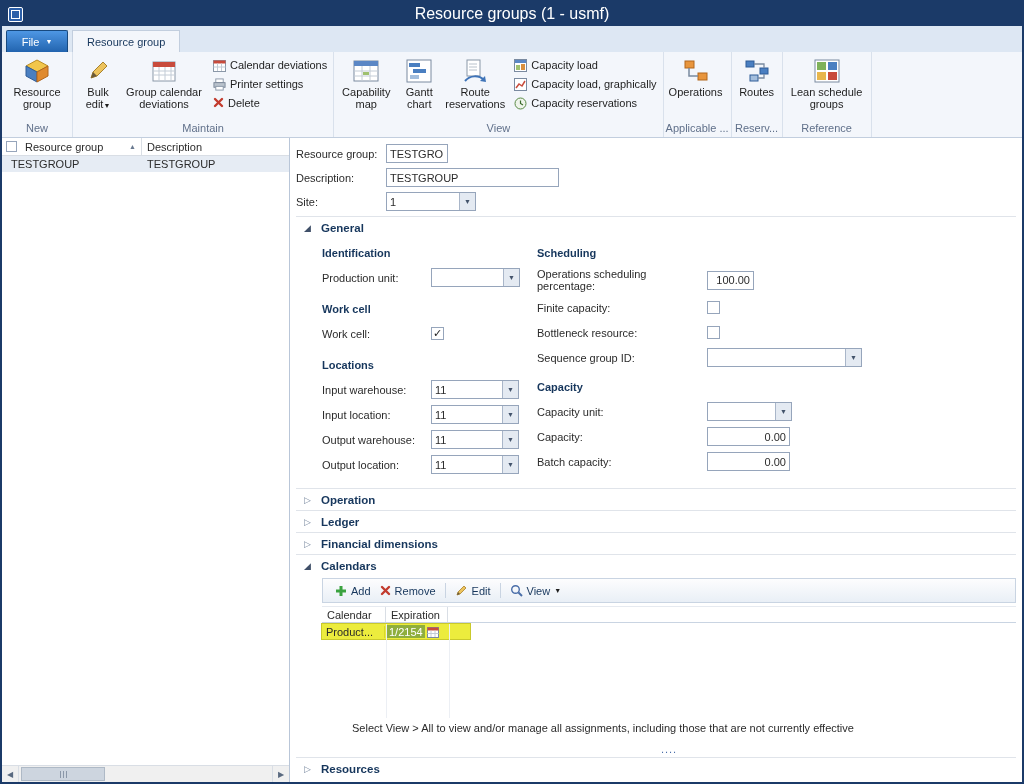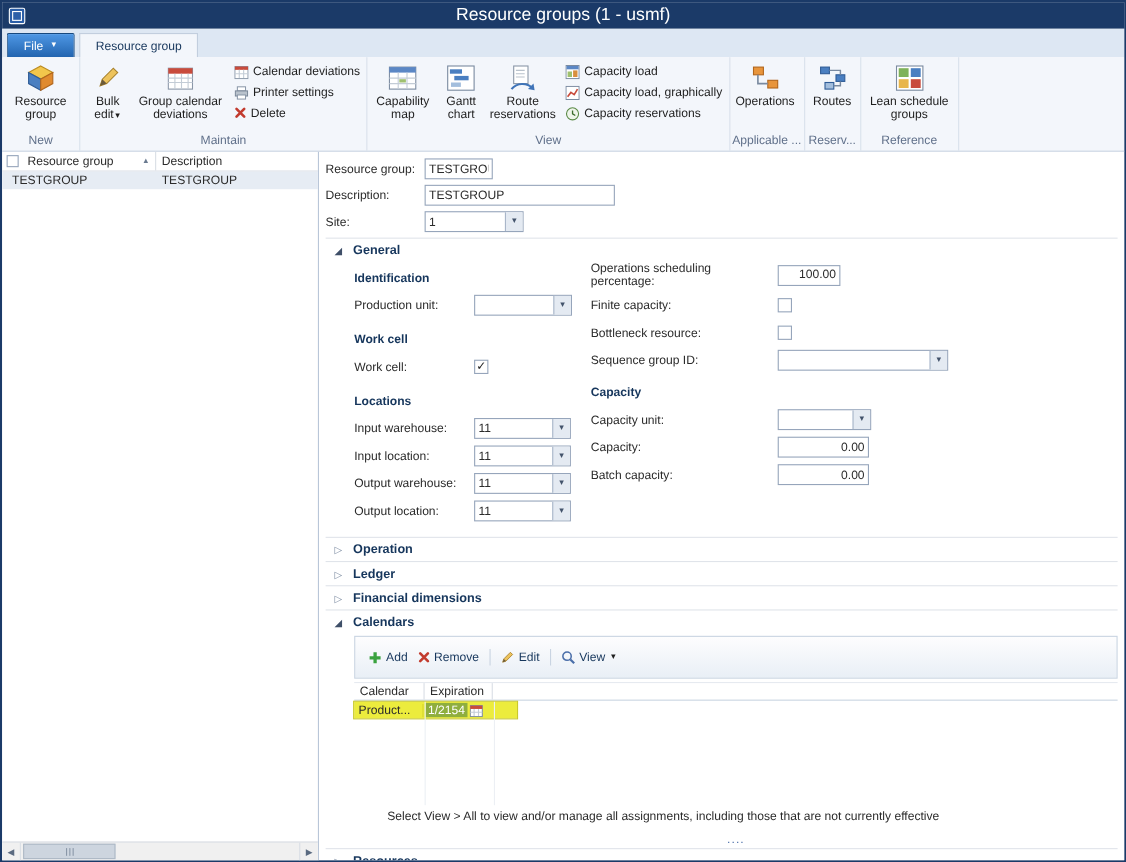--- a/index.html
+++ b/index.html
@@ -73,21 +73,21 @@
   .subhdr { font-weight:bold; color:#16365c; margin:9px 0 9px 0; }
 
   .gen-body { display:flex; padding:0 0 8px 26px; flex:0 0 auto; }
   .col-l { width:215px; }
   .col-r { width:372px; }
   .col-l .flabel { width:109px; }
   .col-r .flabel { width:170px; }
   .col-l .frow, .col-r .frow { margin-bottom:6px; min-height:19px; }
 
   .cal-body { padding:2px 6px 2px 26px; flex:0 0 auto; }
-  .cal-toolbar { height:39px; border:1px solid #c9d4e2; background:linear-gradient(#fdfdfe,#e9eff6); display:flex; align-items:center; padding-left:12px; gap:9px; }
+  .cal-toolbar { height:25px; border:1px solid #c9d4e2; background:linear-gradient(#fdfdfe,#e9eff6); display:flex; align-items:center; padding-left:12px; gap:9px; }
   .tb-item { display:flex; align-items:center; gap:4px; color:#16365c; cursor:default; }
   .tb-sep { width:1px; height:15px; background:#c9d4e2; }
   .cg-header { display:flex; height:17px; border-bottom:1px solid #c9d4e2; background:#fff; align-items:center; margin-top:3px; border-top:1px solid #e6eaf0; }
   .cg-hcell { padding:0 5px; border-right:1px solid #d9dee5; height:100%; display:flex; align-items:center; }
   .cg-hcell.c1 { width:64px; }
   .cg-hcell.c2 { width:62px; }
   .cg-body { position:relative; height:94px; background:#fff; }
   .cg-line { position:absolute; top:0; bottom:0; width:1px; background:#eceff4; }
   .cg-row { display:flex; height:15px; background:#ecec3d; width:148px; align-items:center; outline:1px solid #c9c92c; margin-top:1px; }
   .cg-cell1 { width:63px; padding:0 4px; border-right:1px solid #d6d62f; }
@@ -422,23 +422,24 @@
           </div>
           <div class="frow">
             <span class="flabel">Output location:</span>
             <div class="combo" style="width:88px;">
               <span class="cval">11</span>
               <span class="dd">▼</span>
             </div>
           </div>
         </div>
         <div class="col-r">
+          <div class="subhdr">Scheduling</div>
           <div class="frow">
             <span class="flabel">Operations scheduling percentage:</span>
-            <input class="tbox num" style="width: 57px;" value="100.00">
+            <input class="tbox num" style="width: 47px;" value="100.00">
           </div>
           <div class="frow">
             <span class="flabel">Finite capacity:</span>
             <span class="chk"></span>
           </div>
           <div class="frow">
             <span class="flabel">Bottleneck resource:</span>
             <span class="chk"></span>
           </div>
           <div class="frow">

